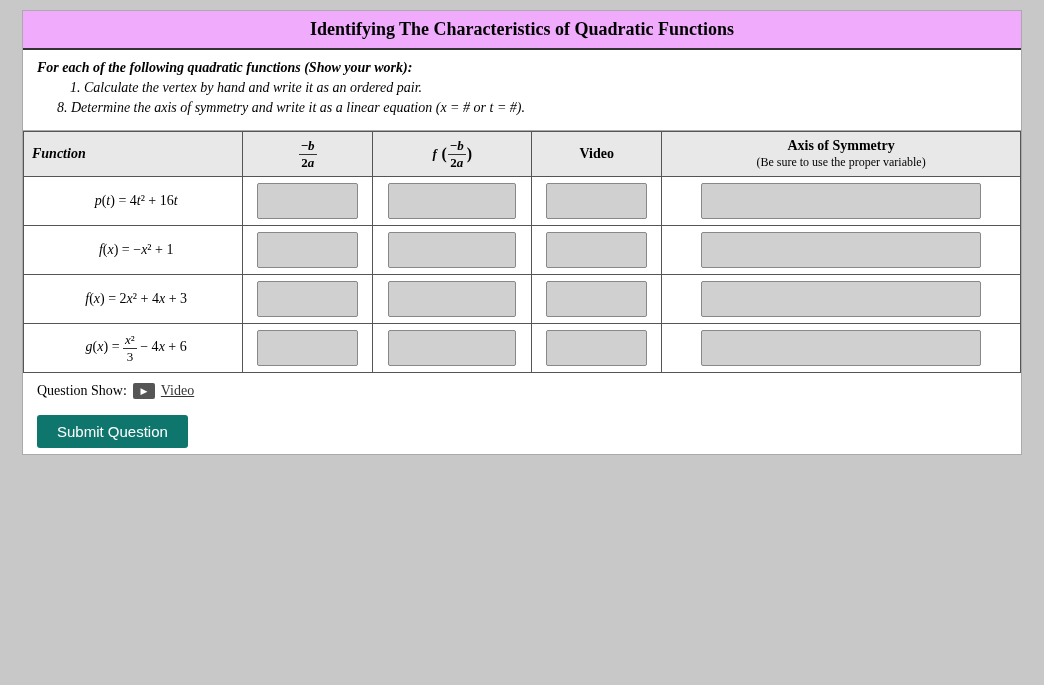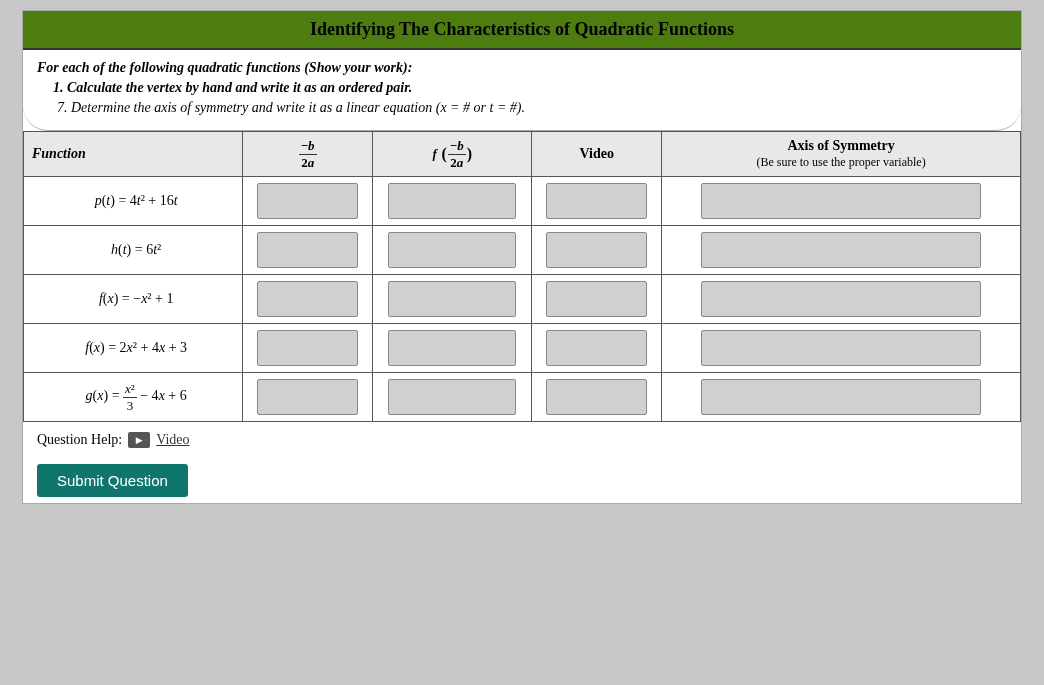--- a/index.html
+++ b/index.html
@@ -17,28 +17,27 @@
       width: 1000px;
       padding: 0;
       border: 1px solid #aaa;
     }
     .page-title {
       text-align: center;
       font-size: 18px;
       font-weight: bold;
       padding: 8px 0;
       border-bottom: 2px solid #333;
-      background: #4d7c0f;
+      background: #f0abfc;
     }
     .instructions {
       padding: 10px 14px;
       font-size: 14px;
       font-style: italic;
       border-bottom: 1px solid #aaa;
-      border-radius: 25px;
     }
     .instructions p {
       margin-bottom: 4px;
     }
     table {
       width: 100%;
       border-collapse: collapse;
     }
     th, td {
       border: 1px solid #555;
@@ -156,22 +155,22 @@
 </head>
 <body>
 
 <div class="page-container">
   <div class="page-title">Identifying The Characteristics of Quadratic Functions</div>
 
   <div class="instructions">
     <p style="font-weight:bold; font-style:italic;">
       <span>For each of the following quadratic functions (Show your work):</span>
     </p>
-    <p style="margin-left:16px;font-weight:bold;">1. Calculate the vertex by hand and write it as an ordered pair.</p>
-    <p style="margin-left:20px;">7. Determine the axis of symmetry and write it as a linear equation (x = # or t = #).</p>
+    <p style="margin-left:33px;">1. Calculate the vertex by hand and write it as an ordered pair.</p>
+    <p style="margin-left:20px;">8. Determine the axis of symmetry and write it as a linear equation (x = # or t = #).</p>
   </div>
 
   <table>
     <thead>
       <tr>
         <th class="col-function">
           <span>Function</span>
         </th>
         <th class="col-b2a th-fraction">
           <span class="fraction">
@@ -212,37 +211,20 @@
           <div class="inner-input"></div>
         </td>
         <td class="input-cell">
           <div class="inner-input"></div>
         </td>
         <td class="input-cell">
           <div class="inner-input-wide"></div>
         </td>
       </tr>
 
-      <tr>
-        <td class="function-cell">
-          <em>h</em>(<em>t</em>) = 6<em>t</em>²
-        </td>
-        <td class="input-cell">
-          <div class="inner-input"></div>
-        </td>
-        <td class="input-cell">
-          <div class="inner-input"></div>
-        </td>
-        <td class="input-cell">
-          <div class="inner-input"></div>
-        </td>
-        <td class="input-cell">
-          <div class="inner-input-wide"></div>
-        </td>
-      </tr>
 
       <tr>
         <td class="function-cell">
           <em>f</em>(<em>x</em>) = −<em>x</em>² + 1
         </td>
         <td class="input-cell">
           <div class="inner-input"></div>
         </td>
         <td class="input-cell">
           <div class="inner-input"></div>
@@ -292,19 +274,19 @@
           <div class="inner-input"></div>
         </td>
         <td class="input-cell">
           <div class="inner-input-wide"></div>
         </td>
       </tr>
     </tbody>
   </table>
 
   <div class="footer-row">
-    <span>Question Help:</span>
+    <span>Question Show:</span>
     <span class="video-icon">▶</span>
     <span style="color:#333; text-decoration:underline; cursor:pointer;">Video</span>
   </div>
 
   <button class="submit-btn">Submit Question</button>
 </div>
 
 </body></html>

